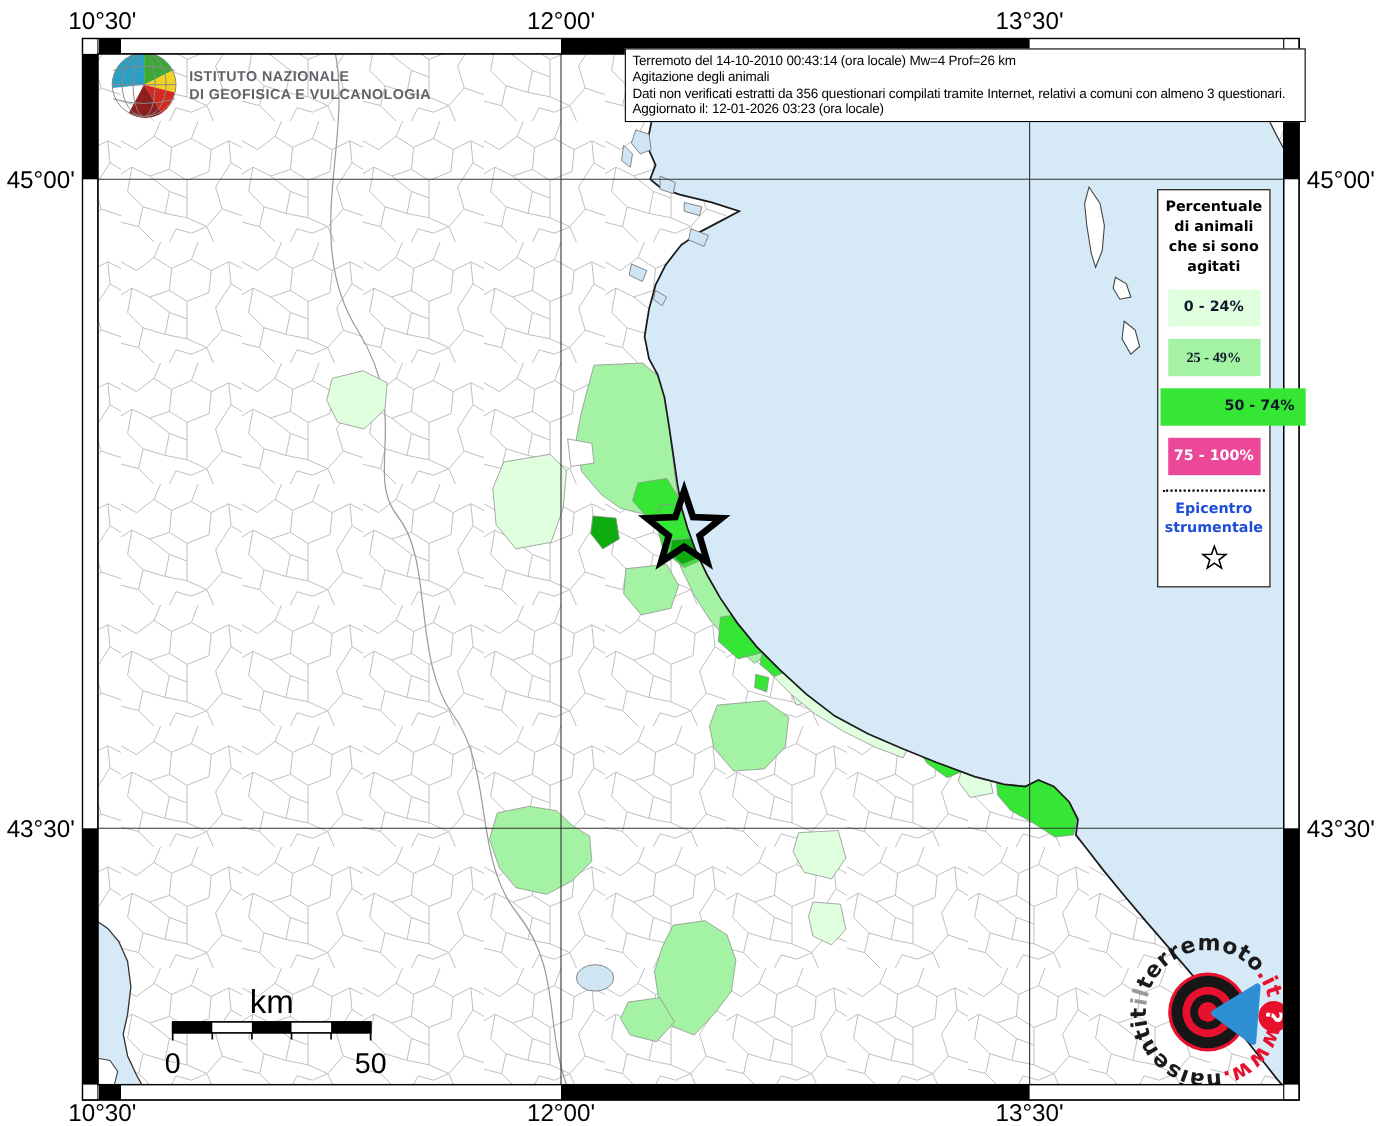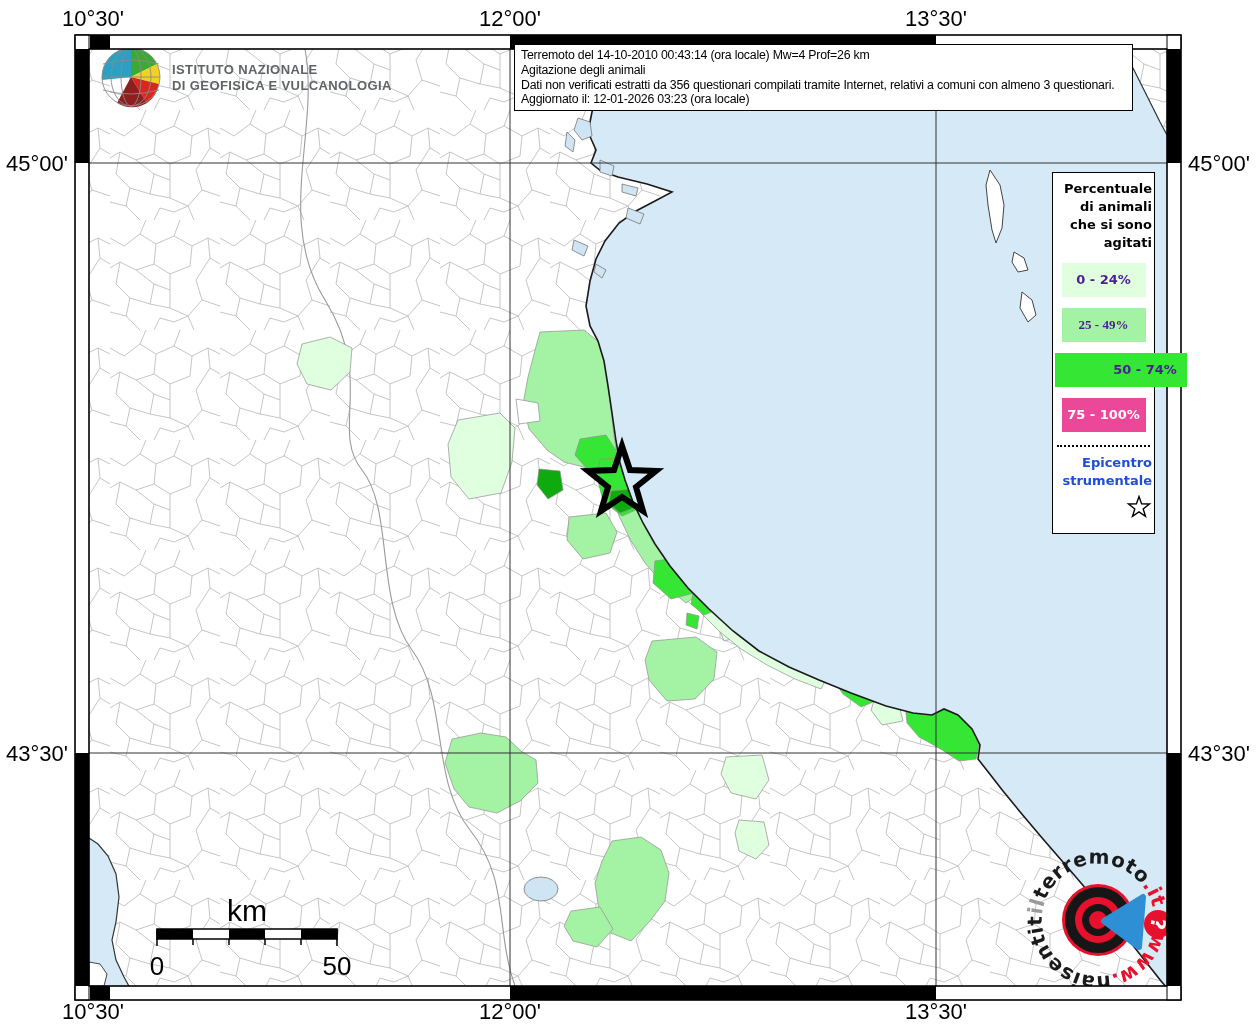--- a/index.html
+++ b/index.html
@@ -1,31 +1,31 @@
 <!DOCTYPE html>
 <html><head>
 <meta charset="utf-8">
 <style>
   html,body{margin:0;padding:0;background:#fff;}
   #stage{position:relative;width:1256px;height:1024px;background:#fff;overflow:hidden;
          font-family:"Liberation Sans",sans-serif;}
   #stage svg.base{position:absolute;left:0;top:0;}
   .coordlabel{font-size:22px;fill:#000;font-family:"Liberation Sans",sans-serif;}
   
-  #infobox{position:absolute;left:514px;top:44px;width:619px;height:67px;background:#fff;
+  #infobox{position:absolute;left:568px;top:44px;width:619px;height:67px;background:#fff;
            border:1.3px solid #000;padding:3px 6px;box-sizing:border-box;
            font-size:12.3px;line-height:14.8px;letter-spacing:-0.2px;color:#000;
            white-space:nowrap;overflow:hidden;z-index:5;}
   
   #legend{position:absolute;left:1052px;top:172px;width:103px;background:#fff;
-          border:1.6px solid #000;box-sizing:border-box;z-index:6;text-align:right;
+          border:1.6px solid #000;box-sizing:border-box;z-index:6;text-align:center;
           font-family:"DejaVu Sans",sans-serif;font-weight:bold;padding:7px 2px 8px 2px;}
   #legend .ltitle{font-size:13px;line-height:1.38;color:#000;}
   .swatch{width:84px;height:34px;margin:11px auto 0 auto;display:flex;align-items:center;
-          justify-content:center;font-size:13px;color:#4c1d95;}
+          justify-content:center;font-size:13px;color:#0f172a;}
   .swatch.c0{background:#dfffdf;}
   .swatch.c1{background:#a4f2a4;font-family:Liberation Serif, serif;}
   .swatch.c2{background:#35e635;}
   .swatch.c3{background:#0dab0d;color:#fff;}
   #legend .divider{margin:13px 2px 0 2px;border-top:2px dotted #000;}
   #legend .epititle{margin-top:7px;font-size:13px;line-height:1.38;color:#1d4ed8;}
   #legend .starwrap{margin-top:5px;}
 </style>
 </head>
 <body>

